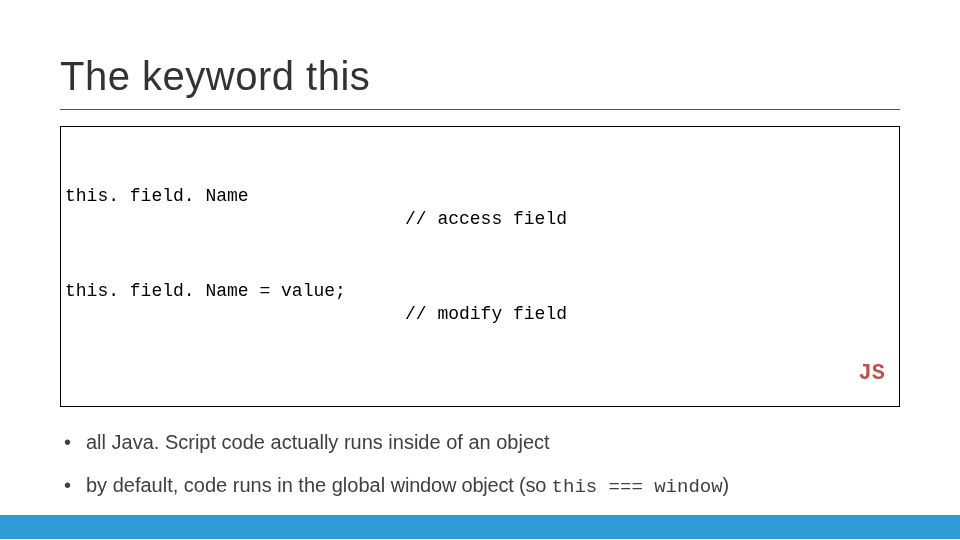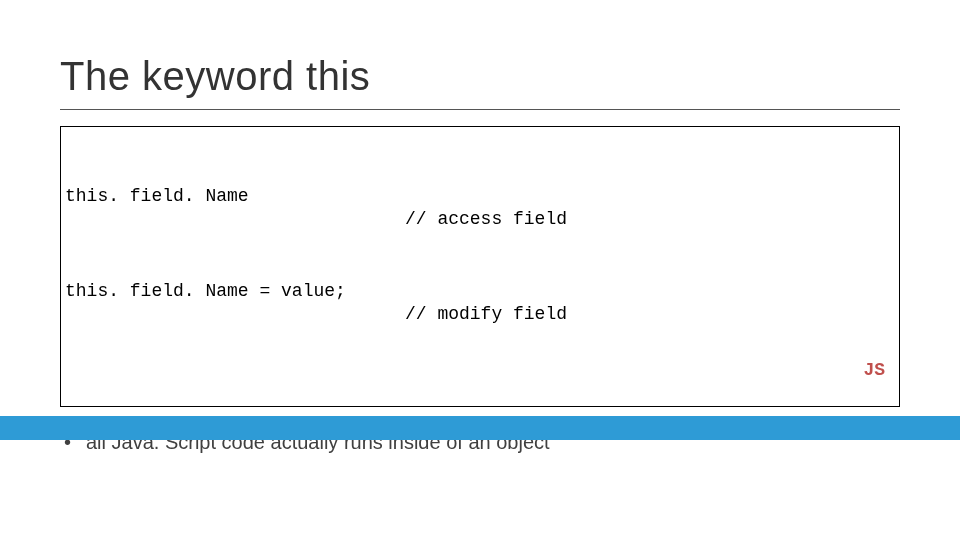--- a/index.html
+++ b/index.html
@@ -1,42 +1,42 @@
 <!DOCTYPE html>
 <html><head>
 <meta charset="utf-8">
 <style>
   * { margin: 0; padding: 0; box-sizing: border-box; }
   html, body { width: 960px; height: 540px; background: #fff; font-family: "Segoe UI", Arial, sans-serif; overflow: hidden; }
-  .slide { position: relative; width: 960px; height: 440px; }
+  .slide { position: relative; width: 960px; height: 539px; }
   .title-wrap { padding: 54px 60px 4px 60px; }
   .title { font-size: 40px; font-weight: 300; color: #333; letter-spacing: 0.5px; }
   .title-rule { margin: 6px 60px 0 60px; border: none; border-top: 1.5px solid #555; }
   .codebox {
     margin: 16px 60px 0 60px;
     border: 1.5px solid #000;
     padding: 8px 12px 6px 4px;
     font-family: "Courier New", monospace;
     font-size: 18px;
     line-height: 1.35;
     position: relative;
     white-space: pre;
     color: #000;
   }
   .codebox .row { display: flex; }
   .codebox .left { width: 340px; flex: 0 0 340px; }
   .codebox .right { flex: 1; margin-top: 23px; }
   .codebox .js {
     position: absolute;
     right: 14px;
-    bottom: 23px;
+    bottom: 17px;
     font-family: "Courier New", monospace;
     font-weight: bold;
     color: #c0504d;
-    font-size: 18px;
+    font-size: 22px;
   }
   .content { margin: 22px 60px 0 60px; font-size: 20px; color: #404040; line-height: 1.35; }
   .content ul { list-style: none; }
   .content > ul > li { margin-bottom: 16px; padding-left: 26px; position: relative; }
   .content > ul > li::before { content: "•"; position: absolute; left: 4px; top: 0; }
   .mono { font-family: "Courier New", monospace; font-size: 19px; }
   .narrow { font-family: "Segoe UI", Arial, sans-serif; font-stretch: condensed; letter-spacing: -0.2px; }
   .footer-bar { position: absolute; left: 0; right: 0; bottom: 0; height: 24px; background: #2e9bd6; }
 </style>
 </head>
@@ -59,18 +59,22 @@
       <span class="right">// modify field</span>
     </div>
     <span class="js">JS</span>
   </div>
 
   <div class="content">
     <ul>
       <li>
         <span>all Java. Script code actually runs inside of an object</span>
       </li>
+      <li>
+        <span>by default, code runs in the global&nbsp;</span><span class="narrow">window object (so </span><span class="mono">this === window</span><span class="narrow">)</span>
+        
+      </li>
 
     </ul>
   </div>
 
   <div class="footer-bar"></div>
 </div>
 
 </body></html>

